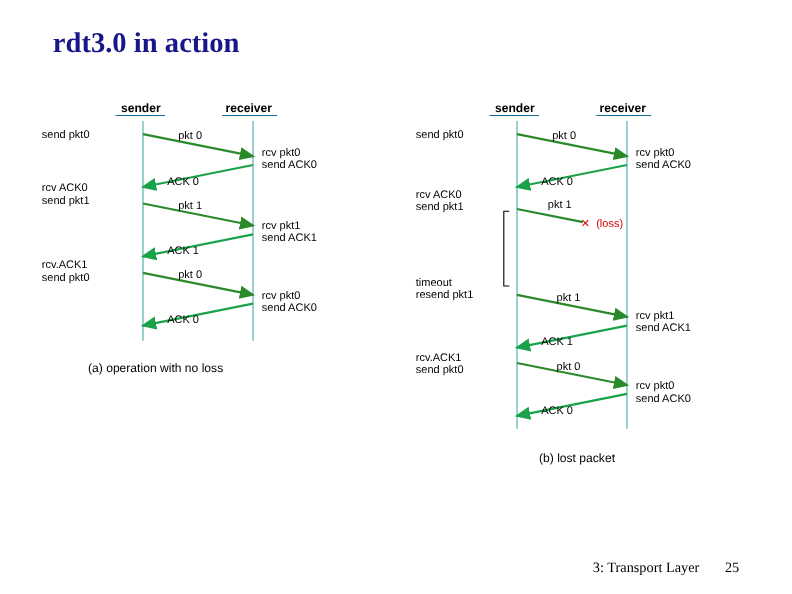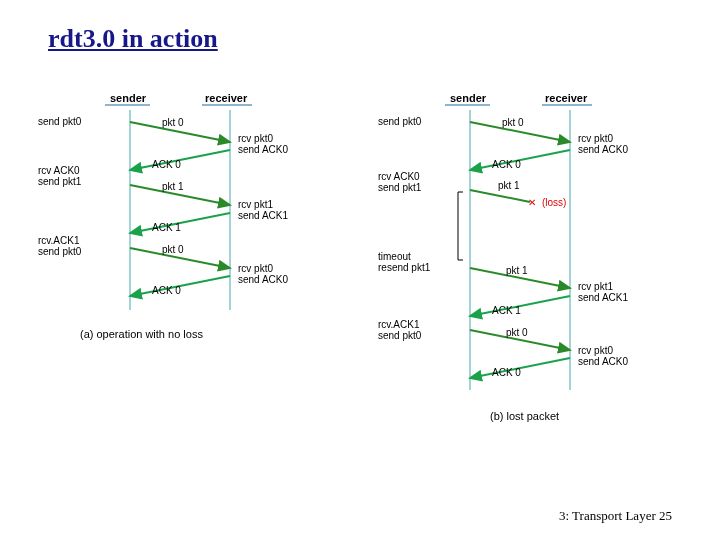--- a/index.html
+++ b/index.html
@@ -1,18 +1,18 @@
 <!DOCTYPE html>
 <html><head>
 <meta charset="utf-8">
 <style>
 body{margin:0;width:720px;height:540px;background:#fff;font-family:"Comic Sans MS",cursive;position:relative}
-.title{position:absolute;left:48px;top:24px;font-size:26px;font-weight:bold;color:#171789;text-decoration:underline}
+.title{position:absolute;left:48px;top:24px;font-size:26px;font-weight:bold;color:#171789;}
 .footer{position:absolute;bottom:16px;right:48px;font-size:13px;color:#000}
-.footer .pn{}
+.footer .pn{margin-left:20px}
 svg{position:absolute}
 .lab{font-family:Arial,sans-serif;font-size:10px}
 .hdr{font-family:Arial,sans-serif;font-size:11px;font-weight:bold}
 .cap{font-family:Arial,sans-serif;font-size:11px}
 .loss{font-family:Arial,sans-serif;font-size:10px;fill:#d00}
 </style>
 </head>
 <body>
 
 <div class="title">rdt3.0 in action</div>

